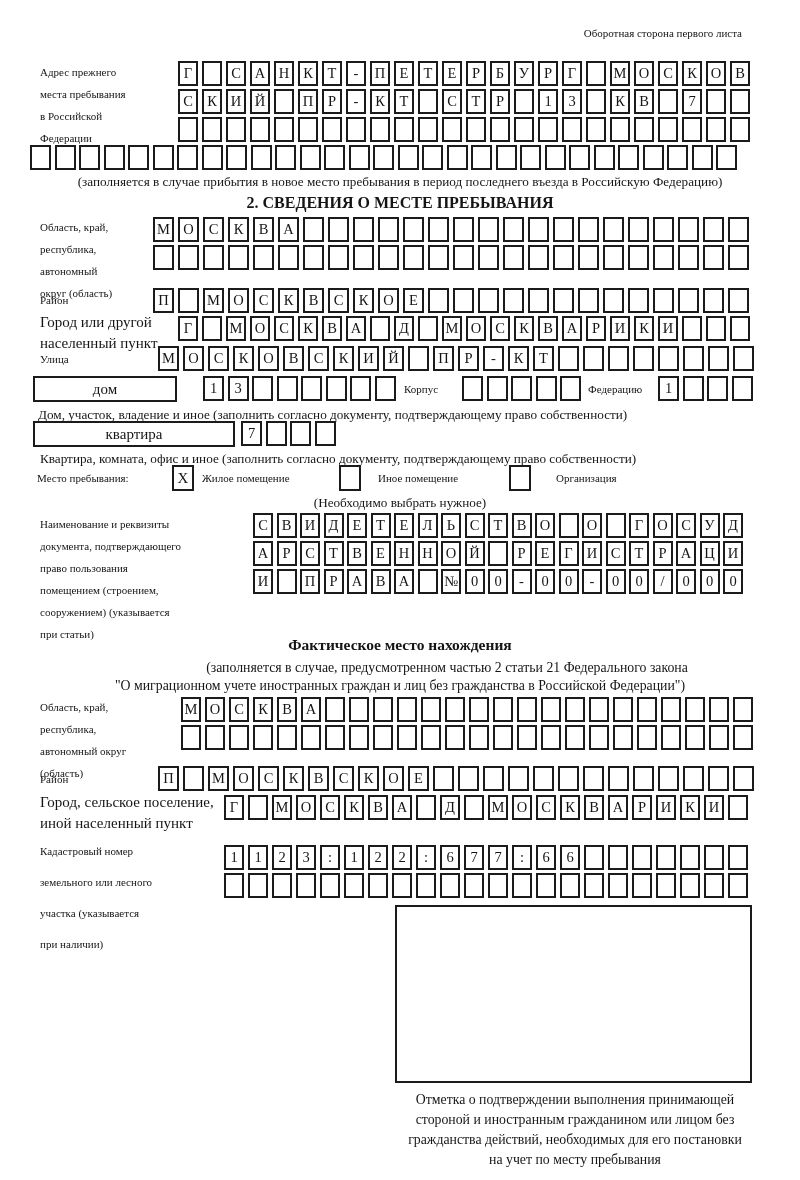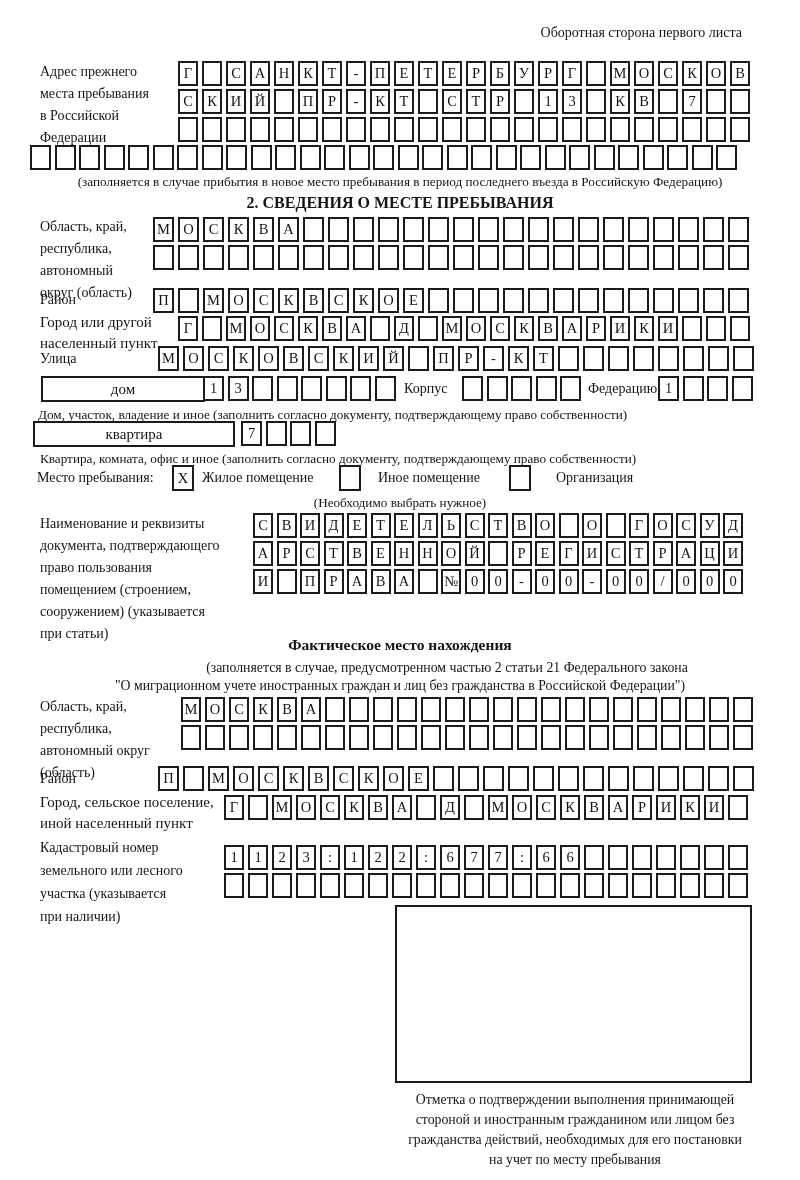--- a/index.html
+++ b/index.html
@@ -2,21 +2,21 @@
 <html><head>
 <meta charset="utf-8">
 <style>
   html,body{margin:0;padding:0;background:#fff;}
   .page{
     position:relative;width:800px;height:1180px;background:#ffffff;
     font-family:"Liberation Serif","DejaVu Serif",serif;color:#151515;
     overflow:hidden;
   }
   .abs{position:absolute;}
-  .lbl{font-size:14px;line-height:22px;white-space:pre-line;}
+  .lbl{font-size:11px;line-height:22px;white-space:pre-line;}
   .lbl21{font-size:15px;line-height:21px;white-space:pre-line;}
   .cap{font-size:13.2px;line-height:17px;white-space:pre-line;}
   .center{text-align:center;width:100%;left:0;}
   .bold{font-weight:bold;}
   .boxes{display:flex;}
   .cell{
     box-sizing:border-box;border:2px solid #1b1b1b;background:#fff;
     display:flex;align-items:center;justify-content:center;
     font-size:14.5px;height:25px;flex:0 0 auto;
   }
@@ -295,21 +295,21 @@
       <span class="cell"></span>
       <span class="cell"></span>
       <span class="cell"></span>
       <span class="cell"></span>
       <span class="cell"></span>
       <span class="cell"></span>
       <span class="cell"></span>
       <span class="cell"></span>
     </div>
 
-  <div class="abs widebox" style="left:41px;top:376px;width:164px;">дом</div>
+  <div class="abs widebox" style="left:33px;top:376px;width:144px;">дом</div>
   <div class="abs boxes gs" style="left:203px;top:376px;">
       <span class="cell">1</span>
       <span class="cell">3</span>
       <span class="cell"></span>
       <span class="cell"></span>
       <span class="cell"></span>
       <span class="cell"></span>
       <span class="cell"></span>
       <span class="cell"></span>
     </div>
@@ -533,21 +533,21 @@
       <span class="cell">К</span>
       <span class="cell">В</span>
       <span class="cell">А</span>
       <span class="cell">Р</span>
       <span class="cell">И</span>
       <span class="cell">К</span>
       <span class="cell">И</span>
       <span class="cell"></span>
     </div>
 
-  <div class="abs lbl" style="left:40px;top:836px;width:180px;line-height:23px;">Кадастровый номер
+  <div class="abs lbl" style="left:40px;top:836px;width:180px;line-height:31px;">Кадастровый номер
 земельного или лесного
 участка (указывается
 при наличии)</div>
   <div class="abs boxes g22" style="left:224px;top:845px;">
       <span class="cell">1</span>
       <span class="cell">1</span>
       <span class="cell">2</span>
       <span class="cell">3</span>
       <span class="cell">:</span>
       <span class="cell">1</span>

